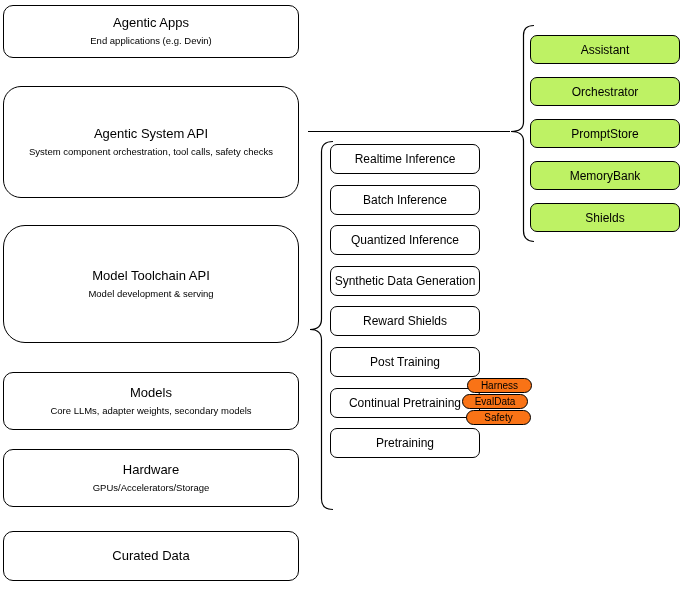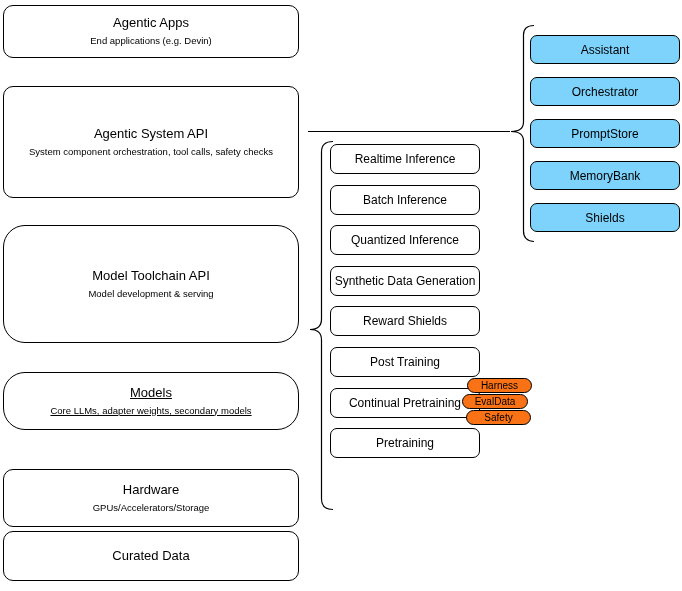--- a/index.html
+++ b/index.html
@@ -19,42 +19,42 @@
   
   .stack-box{
     position:absolute;left:3px;width:296px;
     border:1.2px solid #000;background:#fff;
     display:flex;flex-direction:column;align-items:center;justify-content:center;
     text-align:center;gap:4px;padding:2px 10px;
   }
   .stack-box .box-title{font-size:13px;line-height:1.15;}
   .stack-box .box-subtitle{font-size:9.5px;line-height:1.2;}
   #box-agentic-apps      {top:5px;  height:53px; border-radius:10px;}
-  #box-agentic-system-api{top:86px; height:112px;border-radius:10px;}
+  #box-agentic-system-api{top:86px; height:112px;border-radius:18px;}
   #box-model-toolchain-api{top:225px;height:118px;border-radius:22px;}
-  #box-models            {top:372px;height:58px; border-radius:22px;text-decoration:underline;}
-  #box-hardware          {top:449px;height:58px; border-radius:10px;margin-top:20px;}
+  #box-models            {top:372px;height:58px; border-radius:10px;}
+  #box-hardware          {top:449px;height:58px; border-radius:10px;}
   #box-curated-data      {top:531px;height:50px; border-radius:10px;}
   
   .toolchain-list{
     position:absolute;left:330px;top:144px;width:150px;
     display:flex;flex-direction:column;gap:10.6px;justify-content:space-between;
   }
   .toolchain-list .node{
     height:30px;border:1.2px solid #000;border-radius:7px;background:#fff;
     display:flex;align-items:center;justify-content:center;
     font-size:12px;white-space:nowrap;
   }
   
   .components-list{
     position:absolute;left:530px;top:35px;width:150px;
     display:flex;flex-direction:column;gap:13px;
   }
   .components-list .node{
-    height:29px;border:1.2px solid #000;border-radius:7px;background:#7dd3fc;
+    height:29px;border:1.2px solid #000;border-radius:7px;background:#bef264;
     display:flex;align-items:center;justify-content:center;
     font-size:12px;white-space:nowrap;
   }
   
   .eval-tags .pill{
     position:absolute;height:15px;border:1.2px solid #000;border-radius:8px;
     background:#f97316;display:flex;align-items:center;justify-content:center;
     font-size:10px;z-index:5;white-space:nowrap;
   }
   .eval-tags .pill:nth-of-type(1){left:467px;top:378px;width:65px;}

